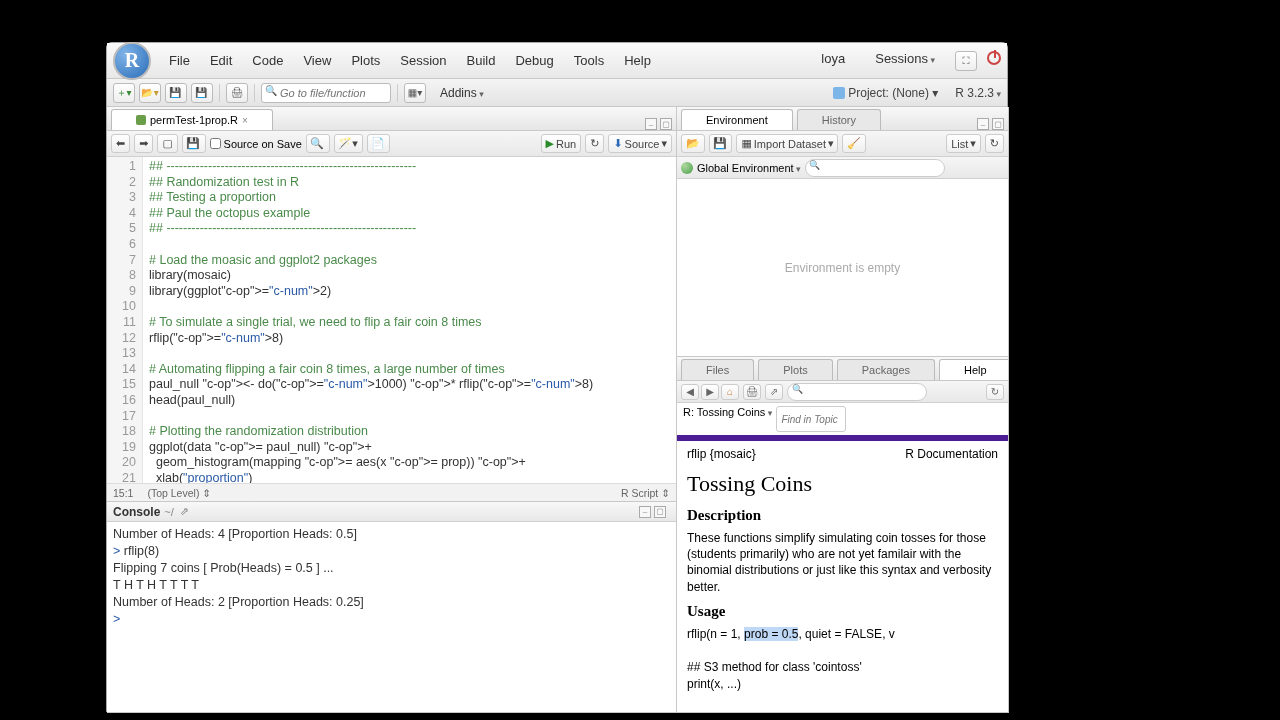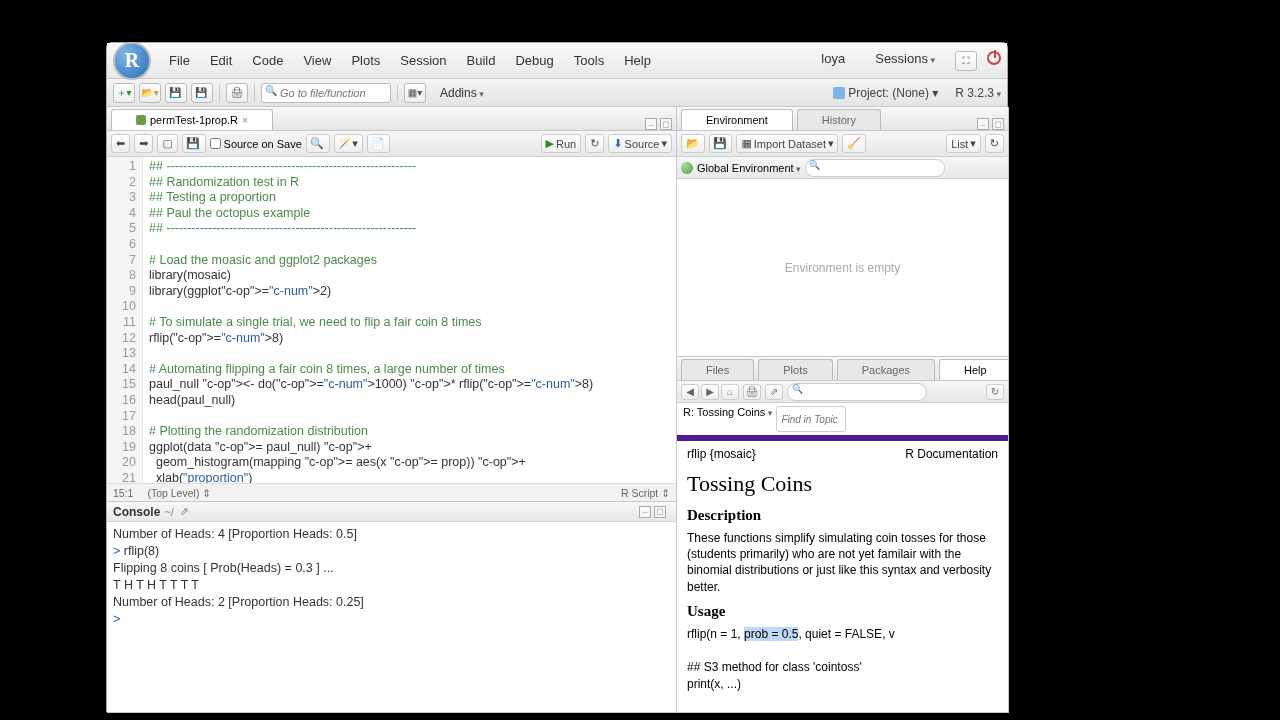--- a/index.html
+++ b/index.html
@@ -213,21 +213,21 @@
         <div class="win-ctrls">
           <span class="win-ctrl">–</span>
           <span class="win-ctrl">▢</span>
         </div>
       </div>
       <div class="console-body" id="console">
           <div>Number of Heads: 4 [Proportion Heads: 0.5]</div>
           <div></div>
           <div><span class="prompt">&gt;</span> rflip(8)</div>
           <div></div>
-          <div>Flipping 8 coins [ Prob(Heads) = 0.3 ] ...</div>
+          <div>Flipping 7 coins [ Prob(Heads) = 0.5 ] ...</div>
           <div></div>
           <div>T H T H T T T T</div>
           <div></div>
           <div>Number of Heads: 2 [Proportion Heads: 0.25]</div>
           <div></div>
           <div><span class="prompt">&gt;</span> </div>
         </div>
     </div>
 
     <div class="pane" style="grid-row:2">

